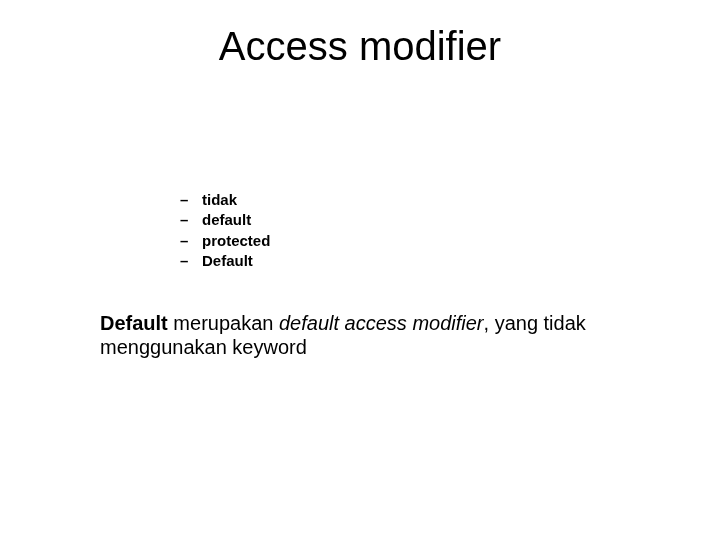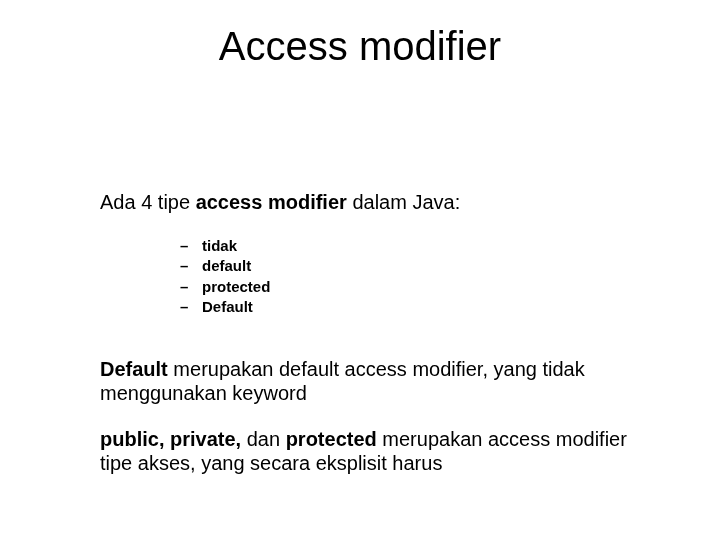--- a/index.html
+++ b/index.html
@@ -53,34 +53,31 @@
     width: 22px;
     flex: 0 0 22px;
     text-align: left;
   }
   .para {
     margin-bottom: 22px;
     font-size: 20px;
     line-height: 1.2;
   }
   .bold { font-weight: 700; }
-  .italic { }
+  .italic { font-style: italic; }
 </style>
 </head>
 <body>
 
 <div class="slide">
 
   <div class="title">Access modifier</div>
 
   <div class="body">
 
-    <div class="intro">
-      <span>Ada 4 tipe </span><span class="bold">access modifier</span><span> dalam Java:</span>
-    </div>
 
     <div class="list">
       <div class="list-row">
         <span class="dash">–</span>
         <span>tidak</span>
       </div>
       <div class="list-row">
         <span class="dash">–</span>
         <span>default</span>
       </div>
@@ -91,19 +88,16 @@
       <div class="list-row">
         <span class="dash">–</span>
         <span>Default</span>
       </div>
     </div>
 
     <div class="para">
       <span class="bold">Default</span><span> merupakan </span><span class="italic">default access modifier</span><span>, yang tidak menggunakan keyword</span>
     </div>
 
-    <div class="para">
-      <span class="bold">public, private, </span><span>dan</span><span class="bold"> protected </span><span>merupakan </span><span class="italic">access modifier</span><span> tipe akses, yang secara eksplisit harus</span>
-    </div>
 
   </div>
 
 </div>
 
 </body></html>

